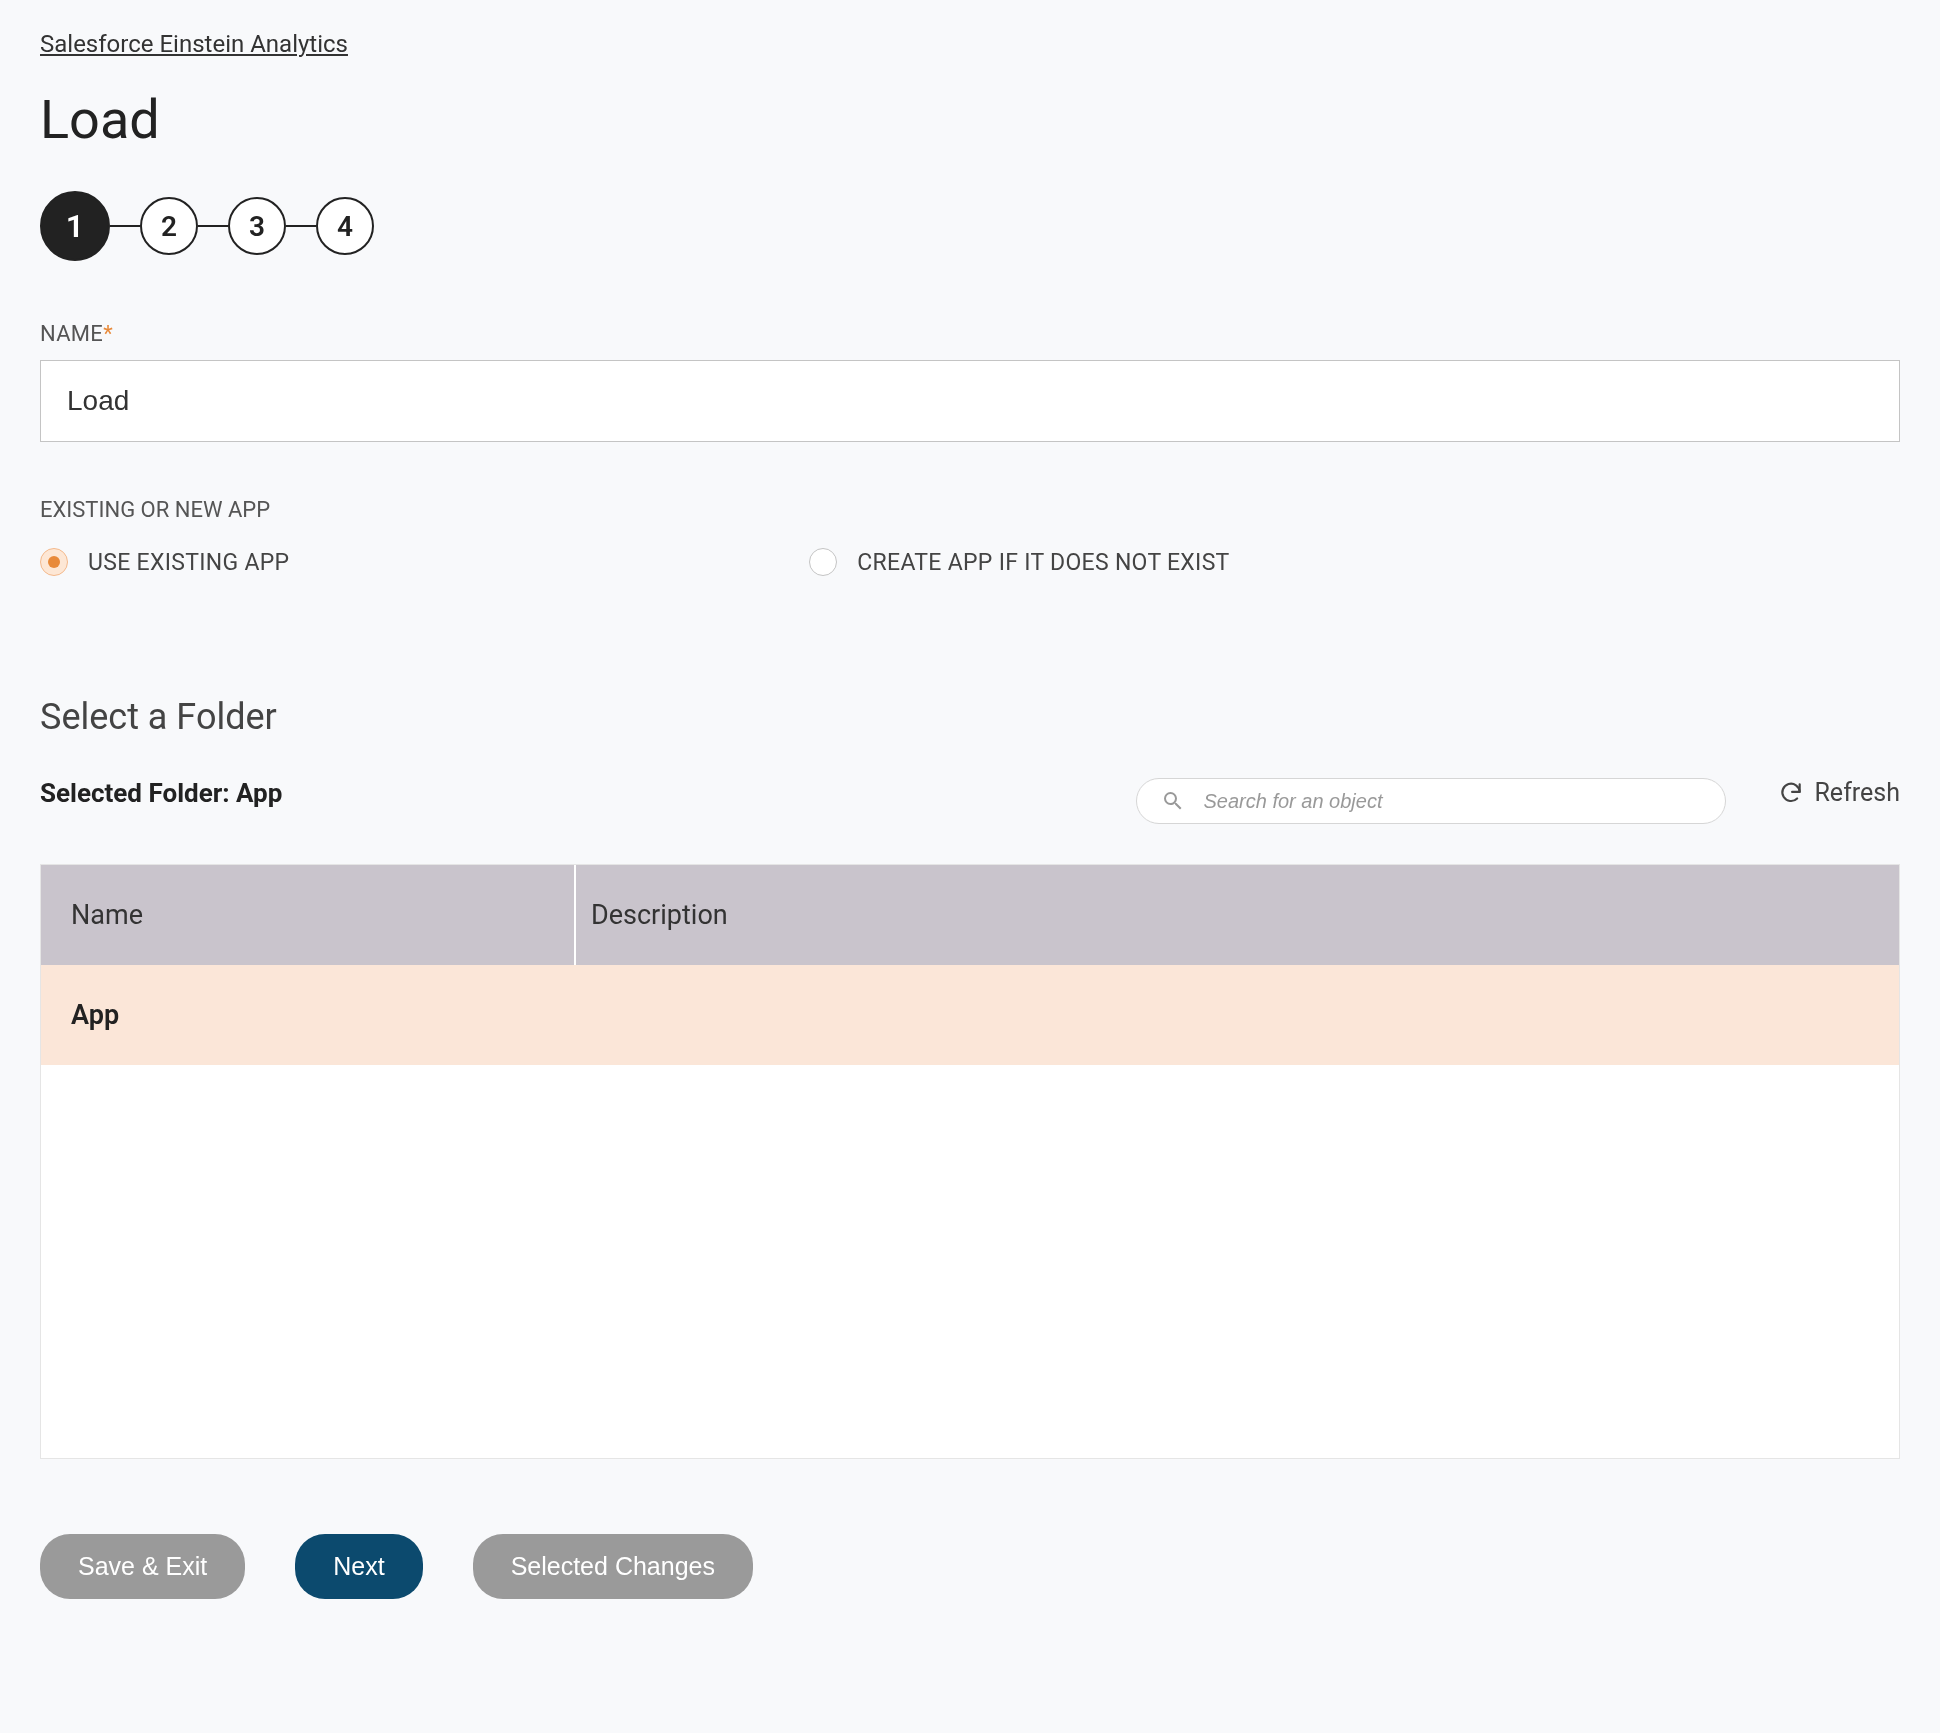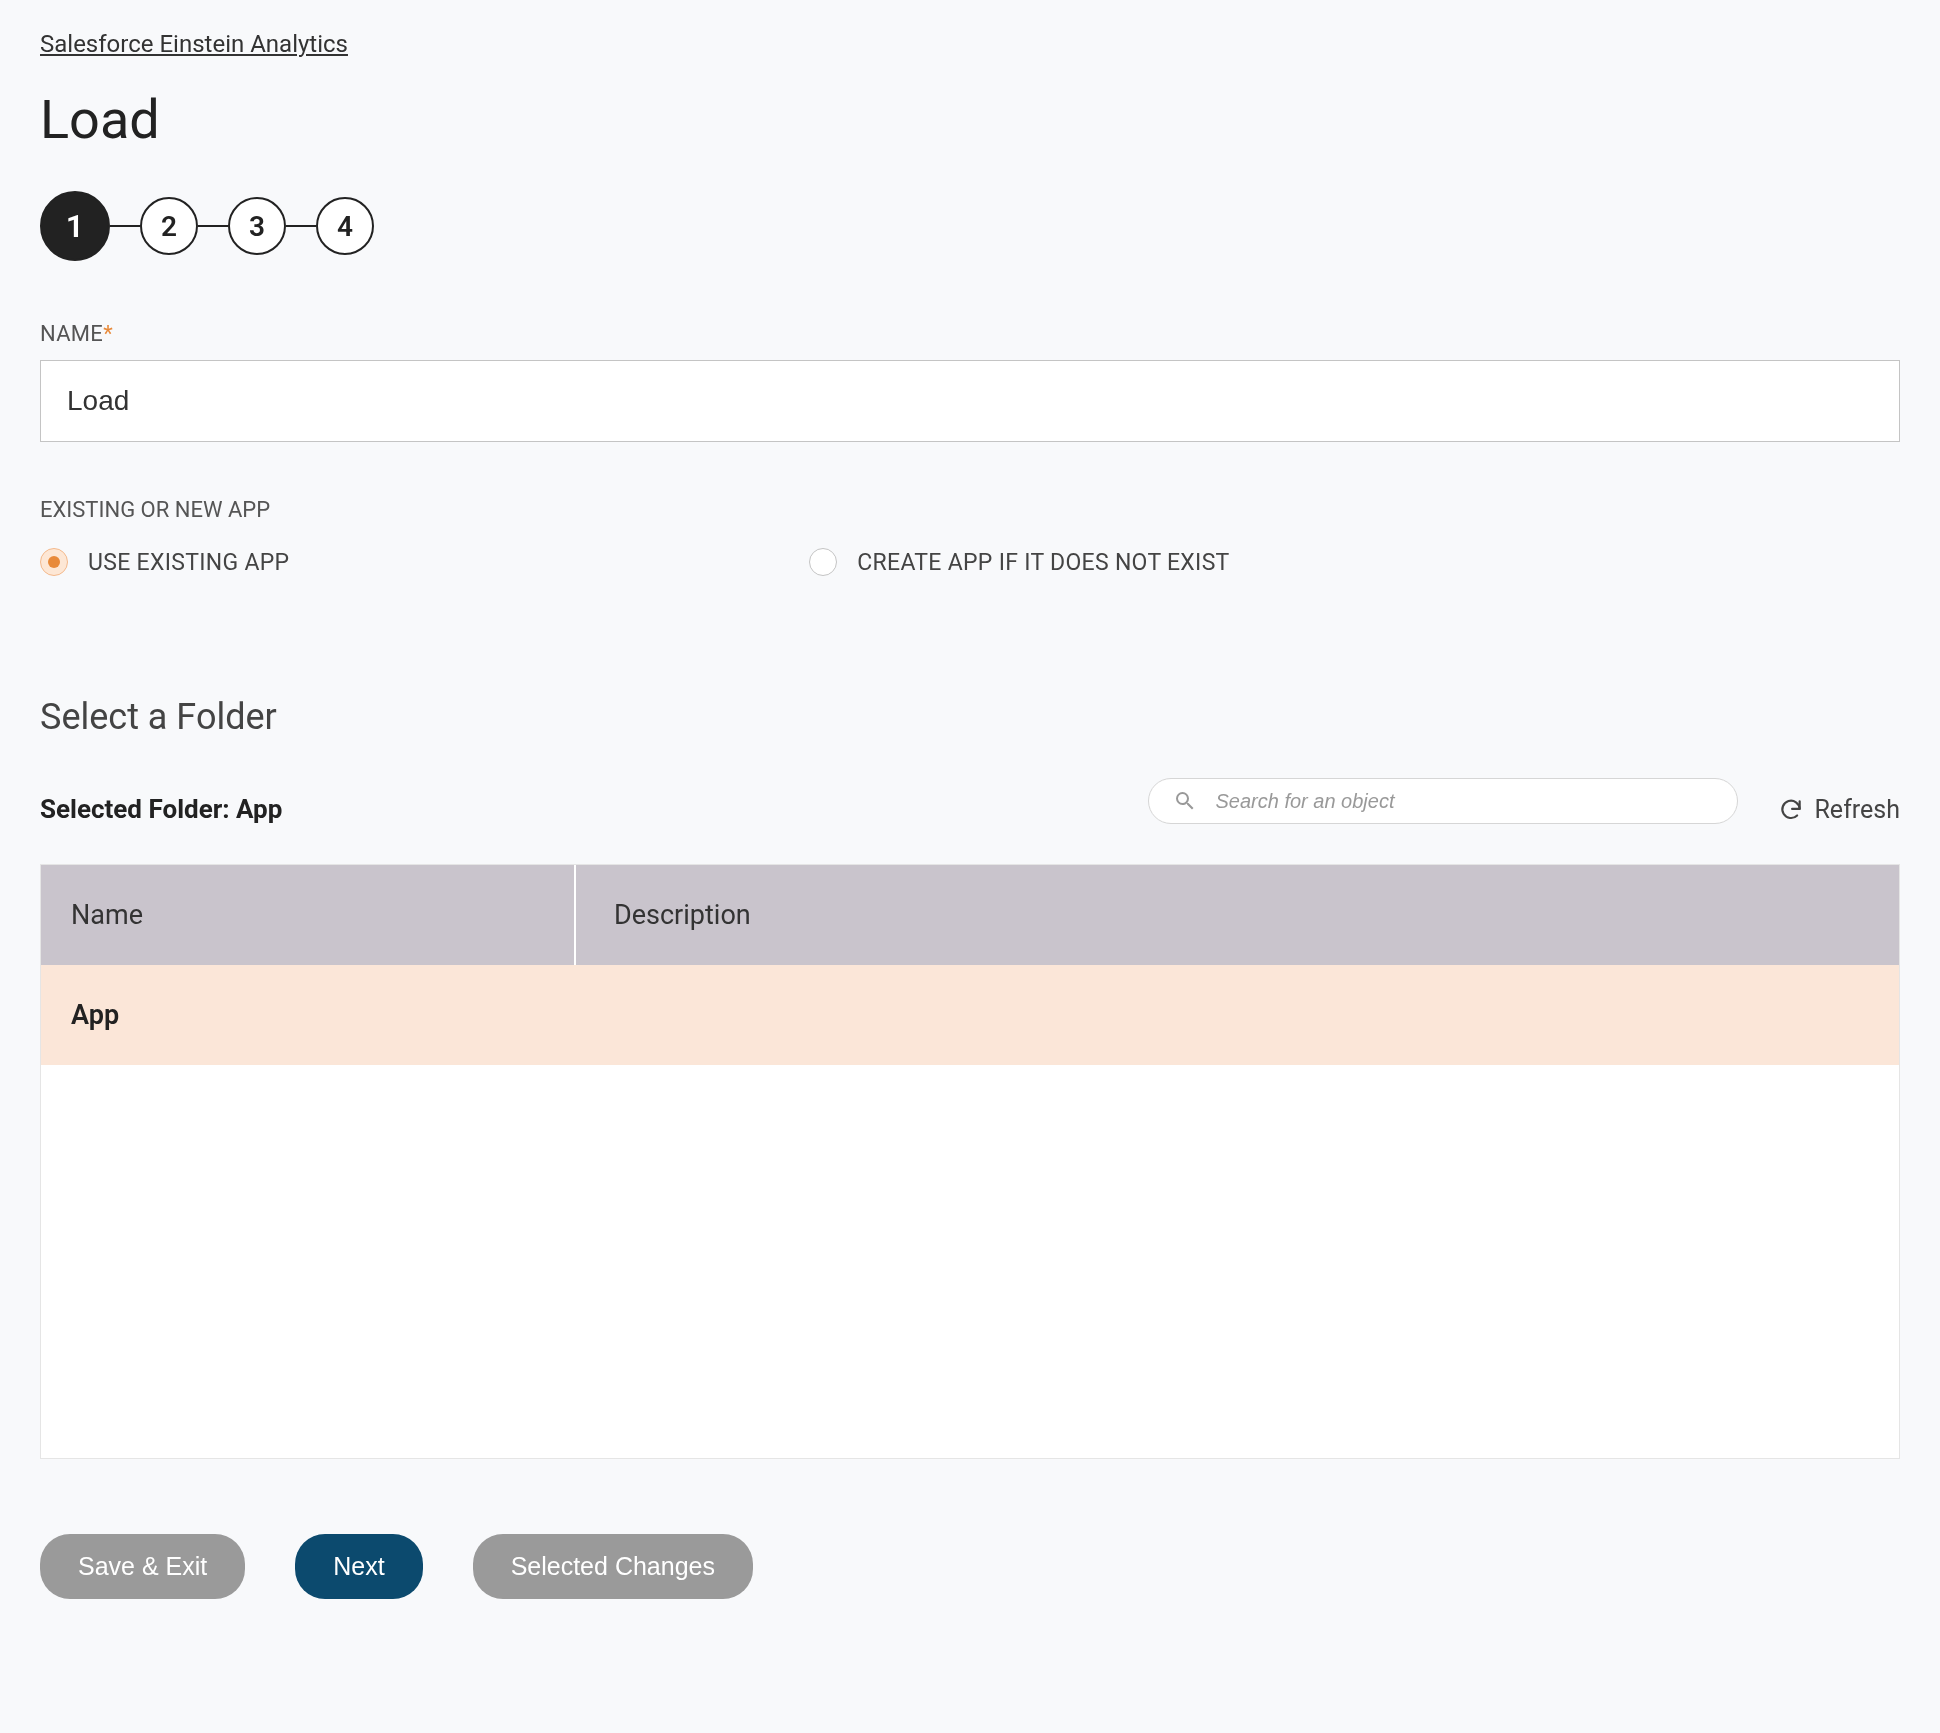--- a/index.html
+++ b/index.html
@@ -113,23 +113,23 @@
       color: #444;
       letter-spacing: 0.3px;
     }
     .select-folder-title {
       font-size: 36px;
       color: #444;
       margin-top: 120px;
     }
     .folder-row {
       display: flex;
-      align-items: flex-end;
+      align-items: flex-start;
       margin-top: 40px;
-      gap: 40px;
+      gap: 52px;
     }
     .selected-folder {
       font-size: 26px;
       font-weight: 700;
       color: #222;
       flex-shrink: 0;
     }
     .spacer { flex: 1; }
     .search-wrap {
       display: flex;
@@ -193,21 +193,21 @@
       padding-left: 30px;
       font-size: 27px;
       color: #333;
       border-right: 2px solid #ffffff;
       height: 100%;
       display: flex;
       align-items: center;
     }
     .col-desc {
       flex: 1;
-      padding-left: 38px;
+      padding-left: 15px;
       font-size: 27px;
       color: #333;
       height: 100%;
       display: flex;
       align-items: center;
     }
     .table-row {
       display: flex;
       height: 100px;
       align-items: center;

